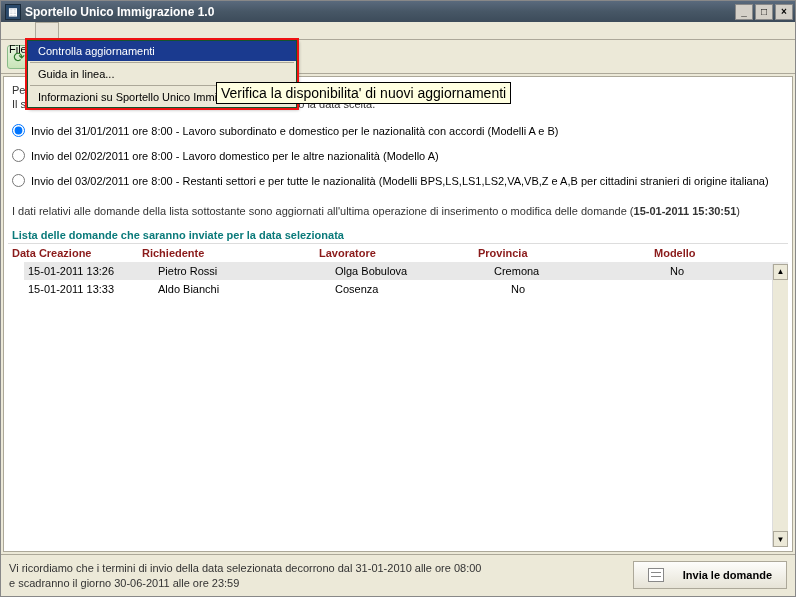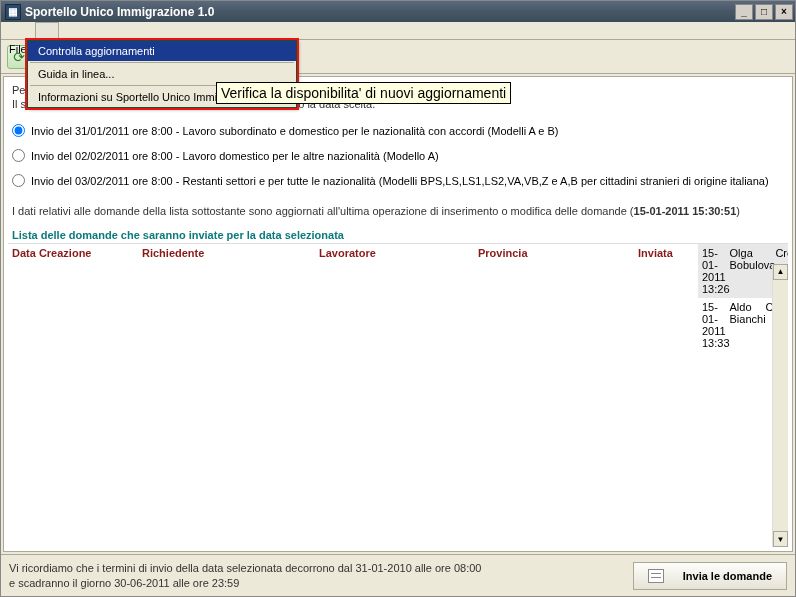--- a/index.html
+++ b/index.html
@@ -154,35 +154,35 @@
   .table-title {
     padding: 6px 8px 2px 8px;
     color: #0a7a7a;
     font-weight: bold;
   }
   .table-wrap {
     flex: 1;
     margin: 0 4px 4px 4px;
     border-top: 1px solid #ddd;
     display: flex;
-    flex-direction: row;
+    flex-direction: column;
     position: relative;
   }
   .table-head, .table-row {
     display: flex;
     padding: 3px 4px;
   }
   .table-head {
     color: #8a1a1a;
     font-weight: bold;
   }
   .col-date { width: 130px; }
   .col-rich { width: 177px; }
   .col-lav { width: 159px; }
-  .col-prov { width: 160px; }
+  .col-prov { width: 176px; }
   .col-inv { width: 40px; text-align: left; }
   .table-body { flex: 1; overflow-y: auto; margin-left: 16px; }
   .table-row.alt { background: #e8e8e8; }
   .scrollbar-stub {
     position: absolute;
     right: 0;
     top: 20px;
     bottom: 0;
     width: 16px;
     background: #ece9d8;
@@ -197,21 +197,21 @@
     justify-content: center;
     font-size: 8px;
   }
   .scrollbar-stub .sb-up { position: absolute; top: 0; left:0; right:0; }
   .scrollbar-stub .sb-down { position: absolute; bottom: 0; left:0; right:0; }
   .footer {
     background: #ece9d8;
     border-top: 1px solid #aca899;
     padding: 6px 8px;
     display: flex;
-    align-items: flex-end;
+    align-items: flex-start;
   }
   .footer .foot-text { flex: 1; line-height: 1.3; color: #333; }
   .footer .submit-btn {
     background: linear-gradient(to bottom,#fdfdfb,#e6e3d6);
     border: 1px solid #aca899;
     padding: 6px 14px;
     cursor: pointer;
     display: flex;
     align-items: center;
     gap: 19px;
@@ -303,25 +303,26 @@
     </div>
 
     <div class="table-title">Lista delle domande che saranno inviate per la data selezionata</div>
 
     <div class="table-wrap">
       <div class="table-head">
         <div class="col-date">Data Creazione</div>
         <div class="col-rich">Richiedente</div>
         <div class="col-lav">Lavoratore</div>
         <div class="col-prov">Provincia</div>
-        <div class="col-inv">Inviata</div>
+        <div class="col-inv">Modello</div>
       </div>
       <div class="table-body">
         <div class="table-row alt">
           <div class="col-date">15-01-2011 13:26</div>
+          <div class="col-rich">Pietro Rossi</div>
           <div class="col-lav">Olga Bobulova</div>
           <div class="col-prov">Cremona</div>
           <div class="col-inv">No</div>
         </div>
         <div class="table-row">
           <div class="col-date">15-01-2011 13:33</div>
           <div class="col-rich">Aldo Bianchi</div>
           <div class="col-prov">Cosenza</div>
           <div class="col-inv">No</div>
         </div>

